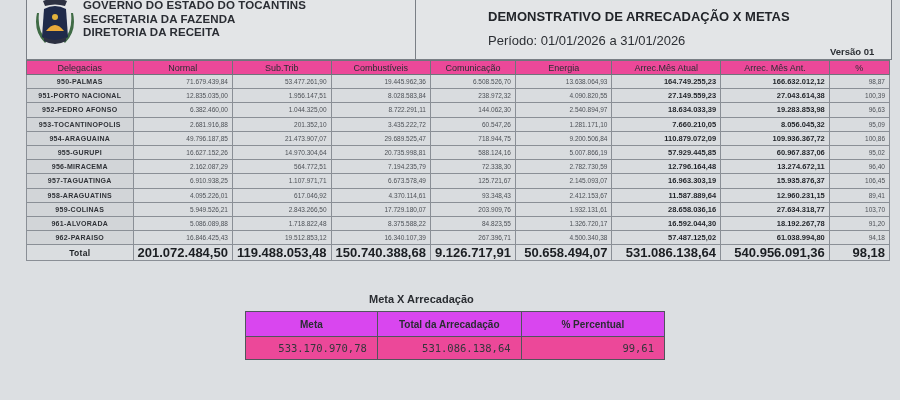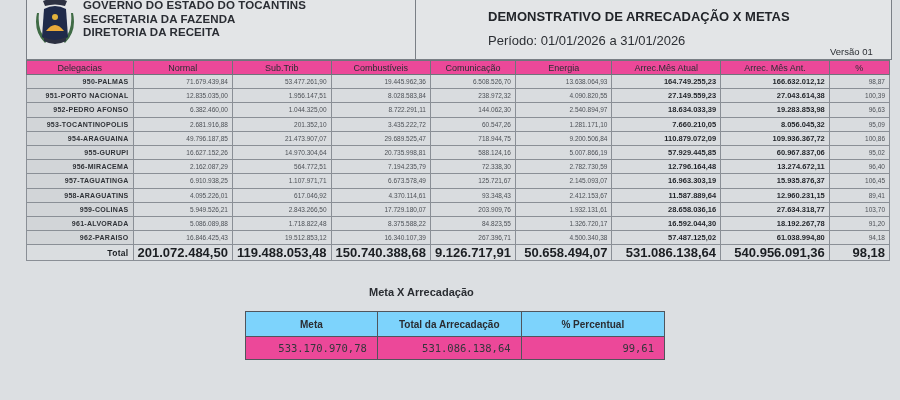--- a/index.html
+++ b/index.html
@@ -13,46 +13,46 @@
   .header {
     position:absolute; left:26px; top:-8px; width:864px; height:66px;
     border:1px solid #7a7f86; background:#e3e5e7;
   }
   .header .divider { position:absolute; left:388px; top:0; width:1px; height:66px; background:#7a7f86; }
   .logo { position:absolute; left:8px; top:4px; width:40px; height:52px; }
   .org { position:absolute; left:56px; top:6px; font-size:11.5px; line-height:13.5px; font-weight:bold; color:#2a2d33; letter-spacing:0.1px; }
   .org div { white-space:nowrap; }
   .doc-title { position:absolute; left:488px; top:9px; font-size:13px; font-weight:bold; color:#22252a; white-space:nowrap; }
   .period { position:absolute; left:488px; top:33px; font-size:13px; color:#2c2f34; white-space:nowrap; }
-  .version { position:absolute; left:830px; top:46px; font-size:9.5px; font-weight:normal; color:#2c2f34; white-space:nowrap; }
+  .version { position:absolute; left:830px; top:46px; font-size:9.5px; font-weight:bold; color:#2c2f34; white-space:nowrap; }
 
   table.main {
     position:absolute; left:26px; top:60px; width:864px;
     border-collapse:collapse; font-size:6.5px;
   }
   table.main th {
     background:#ec4899; font-weight:normal; font-size:9px; color:#2b2e33;
     border:1px solid #6f747b; height:13px; padding:0 3px;
   }
   table.main td {
     border:1px solid #8a8f96; height:13.2px; padding:0 4px;
     text-align:right; color:#4d5157; background:#d9dcdf; white-space:nowrap;
   }
-  table.main td.name { text-align:right; font-weight:bold; font-size:7px; color:#2f3237; letter-spacing:0.3px; background:#d2d5d8; }
+  table.main td.name { text-align:center; font-weight:bold; font-size:7px; color:#2f3237; letter-spacing:0.3px; background:#d2d5d8; }
   table.main td.strong { font-weight:bold; font-size:7.5px; color:#1f2227;margin-top:40px; }
   table.main tr.total td { font-weight:bold; font-size:13px; color:#1b1e22; border-top:1.5px solid #555a60; background:#dadde0; }
   table.main tr.total td.name { font-size:8.5px; }
 
-  .summary-title { position:absolute; left:369px; top:286px; font-size:11px; font-weight:bold; color:#2a2d32; white-space:nowrap; }
+  .summary-title { position:absolute; left:369px; top:293px; font-size:11px; font-weight:bold; color:#2a2d32; white-space:nowrap; }
   table.summary {
     position:absolute; left:245px; top:311px; width:420px;
     border-collapse:collapse;
   }
   table.summary th {
-    background:#7dd3fc; font-size:10px; font-weight:bold; color:#2a2d32;
+    background:#d946ef; font-size:10px; font-weight:bold; color:#2a2d32;
     border:1px solid #50555c; height:22px;
   }
   table.summary td {
     border:1px solid #50555c; height:22px; background:#ec4899;
     font-family:"DejaVu Sans Mono", monospace; font-size:10.5px; color:#33363b;
     text-align:right; padding:0 10px;
   }
 </style>
 </head>
 <body>

